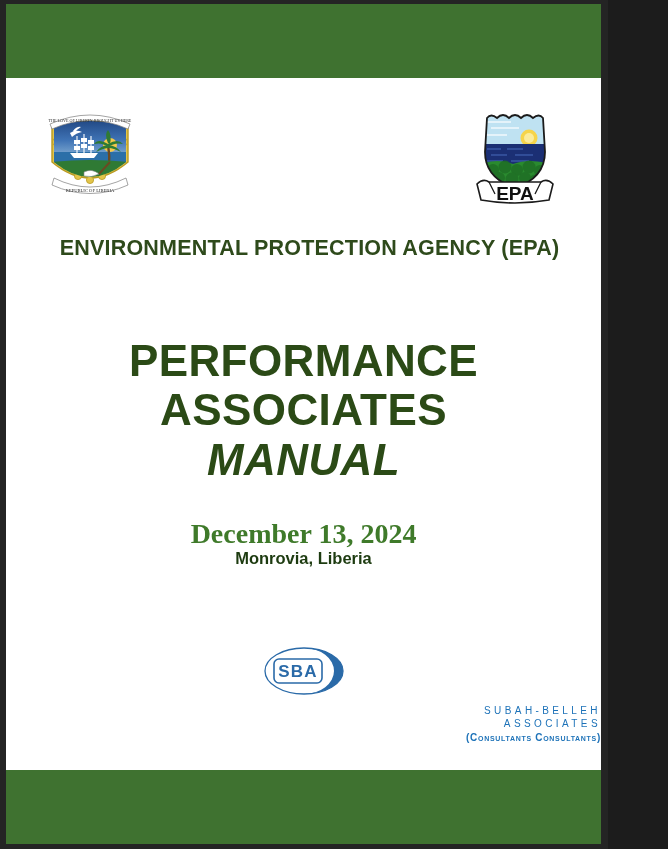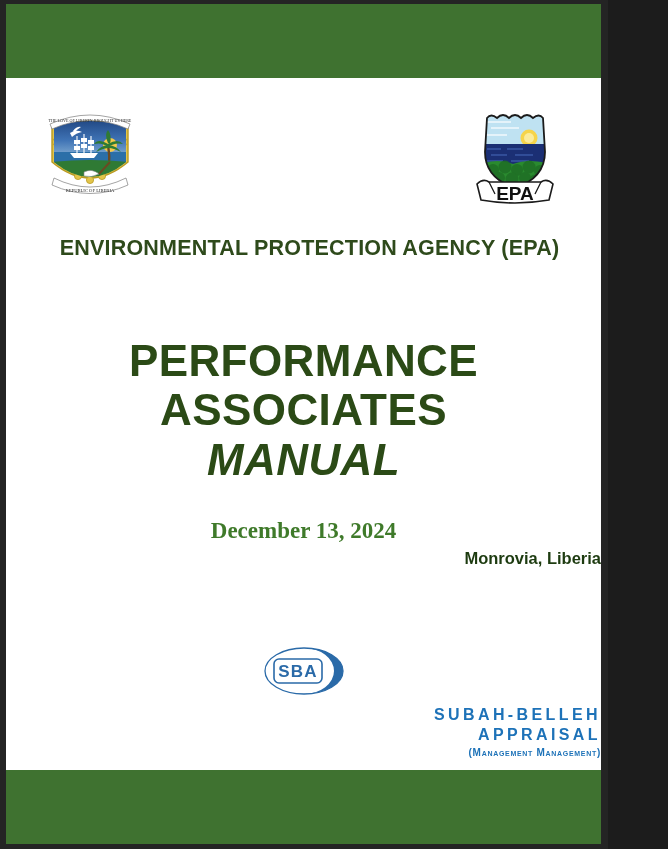--- a/index.html
+++ b/index.html
@@ -80,46 +80,46 @@
     color: #2b4a16;
   }
   .doc-title .line2 { display: block; font-style: italic; }
 
   .date-line {
     position: absolute;
     top: 440px;
     left: 0; right: 0;
     text-align: center;
     font-family: "Liberation Serif", serif;
-    font-size: 23px;
+    font-size: 28px;
     font-weight: bold;
     color: #3f7a2a;
   }
   .place-line {
     position: absolute;
     top: 471px;
     left: 0; right: 0;
-    text-align: right;
+    text-align: center;
     font-size: 16.5px;
     font-weight: bold;
     color: #1d3b10;
   }
 
   
   .sba-block {
     position: absolute;
     top: 565px;
     left: 0; right: 0;
     text-align: right;
   }
   .sba-mark { width: 104px; height: 56px; display: block; margin: 0 auto 6px auto; }
   .sba-name {
     color: #1d72b8;
-    font-size: 16px;
-    font-weight: bold;
+    font-size: 10px;
+    font-weight: normal;
     letter-spacing: 3.4px;
     line-height: 1.28;
   }
   .sba-tag {
     color: #1d72b8;
     font-size: 10px;
     font-weight: bold;
     letter-spacing: 0.7px;
     font-variant: small-caps;
     margin-top: 1px;
@@ -284,20 +284,20 @@
       <svg class="sba-mark" viewBox="0 0 104 56">
 
         <ellipse cx="52" cy="28" rx="39" ry="23" fill="none" stroke="#2a6aa8" stroke-width="1.3"></ellipse>
 
         <path d="M52 5 A39 23 0 0 1 52 51 A30 23 0 0 0 52 5 Z" fill="#2a6aa8"></path>
 
         <rect x="22" y="16" width="48" height="24" rx="5" ry="5" fill="none" stroke="#2a6aa8" stroke-width="1.6"></rect>
         <text x="46" y="34" font-family="Liberation Sans, sans-serif" font-size="17" font-weight="bold" letter-spacing="1.2" fill="#2a6aa8" text-anchor="middle">SBA</text>
       </svg>
       <div class="sba-name">SUBAH-BELLEH</div>
-      <div class="sba-name">APPRAISAL</div>
-      <div class="sba-tag">(Management Management)</div>
+      <div class="sba-name">ASSOCIATES</div>
+      <div class="sba-tag">(Consultants Consultants)</div>
     </div>
 
   </div>
 
   <div class="band bottom"></div>
 </div>
 
 </body></html>

